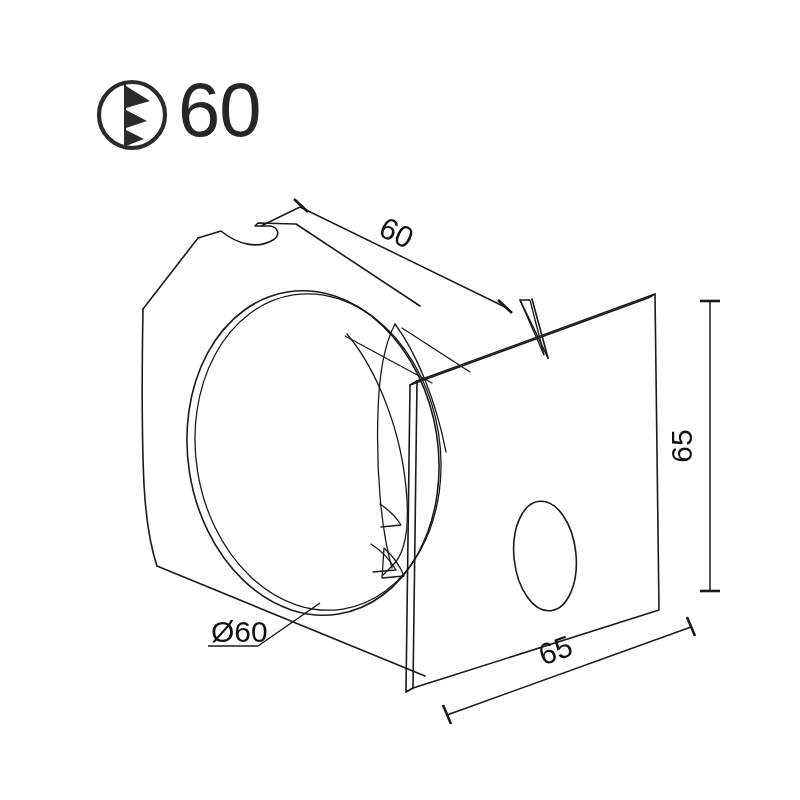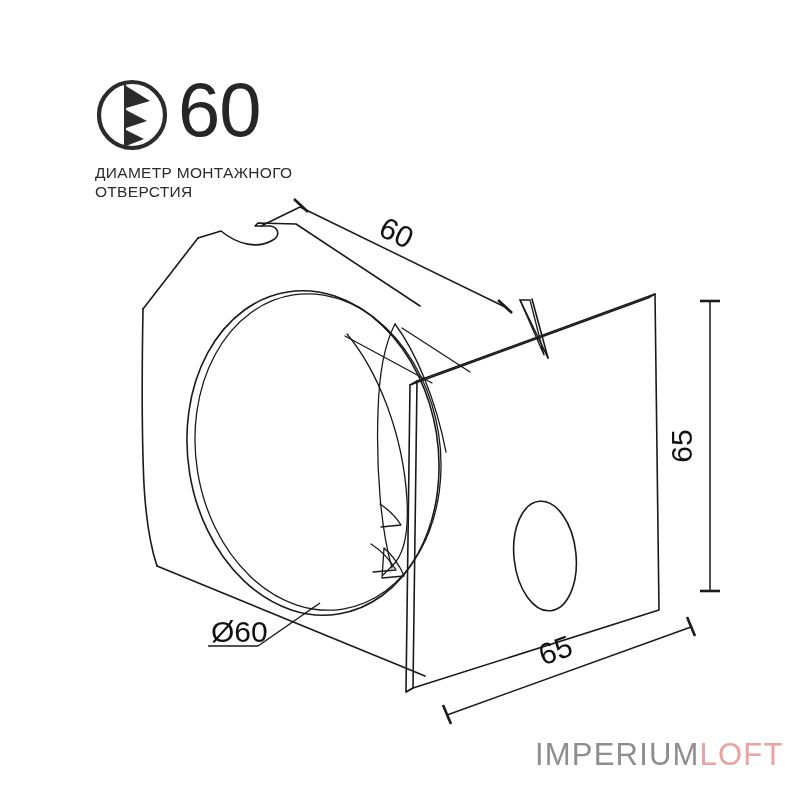--- a/index.html
+++ b/index.html
@@ -203,20 +203,15 @@
     <g>
       <path class="dim" d="M320 603 L258 646"></path>
       <line class="dim" x1="258" y1="646" x2="208" y2="646"></line>
       <text class="dimtext" x="211" y="642" text-anchor="start">Ø60</text>
     </g>
 
   </svg>
 
   <div class="bignum" style="left:178px; top:72px;">60</div>
 
-  <div class="caption" style="left:95px; top:163px; width:260px;">Диаметр монтажного
-отверстия</div>
-
-  <div class="logo" style="left:535px; top:739px;">
-    <span class="part-a">IMPERIUM</span><span class="part-b">LOFT</span>
-  </div>
+
 
 </div>
 
 </body></html>

